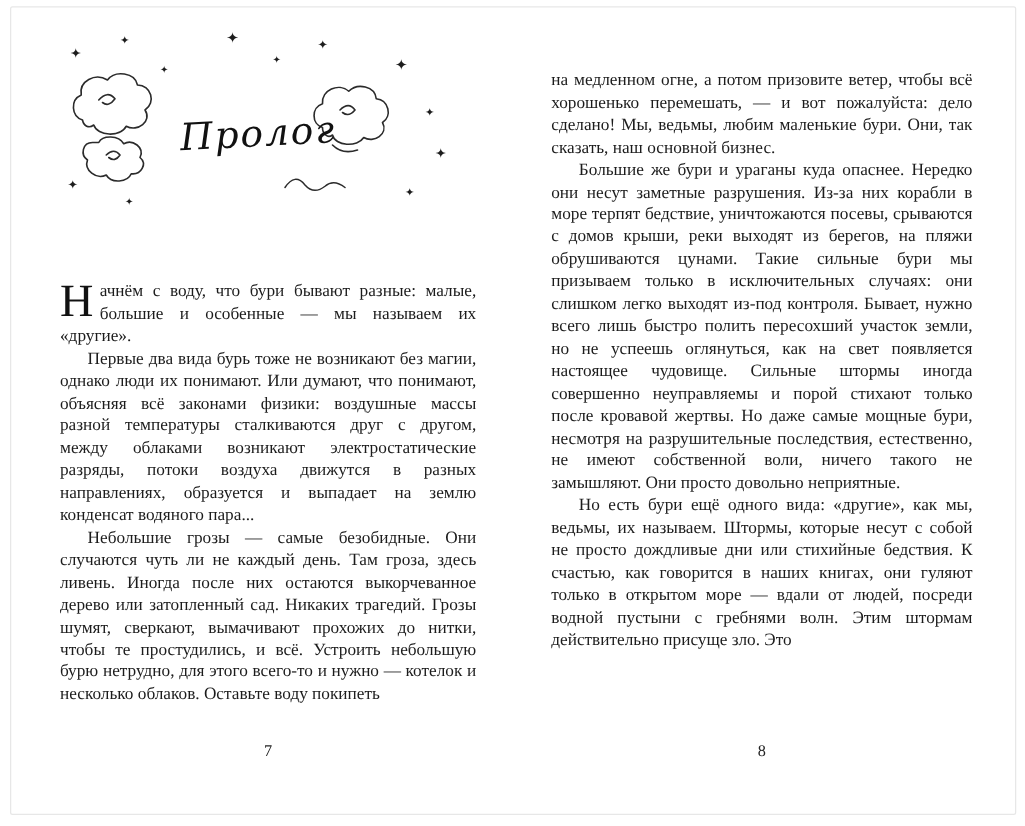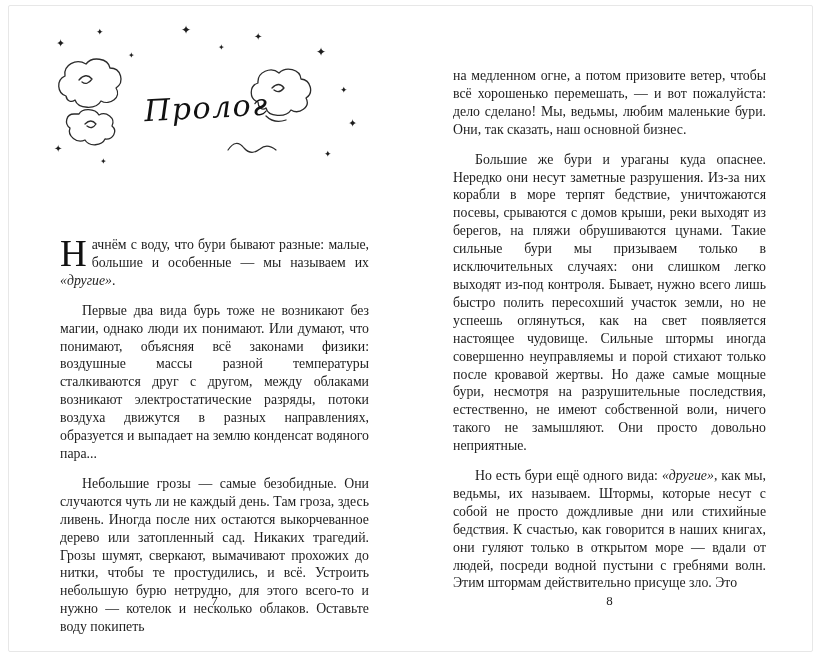--- a/index.html
+++ b/index.html
@@ -41,28 +41,28 @@
   .s9{left:300px;top:118px;font-size:11px;}
   .s10{left:276px;top:150px;font-size:9px;}
   .s11{left:6px;top:144px;font-size:10px;}
   .s12{left:52px;top:158px;font-size:8px;}
 
   
   .text{
     font-size:13.8px;line-height:17.9px;text-align:justify;
     hyphens:auto;-webkit-hyphens:auto;
   }
-  .text p{margin:12px;}
+  .text p{margin:0;}
   .text p.indent{text-indent:1.6em;}
   .page.right .text{padding-top:55px;}
   .dropcap{
     float:left;font-size:37px;line-height:31px;
     padding:2px 5px 0 0;color:#111;
   }
-  .it{font-style:italic;}
+  .it{}
   .pagenum{
     position:absolute;left:0;right:0;top:593px;
     text-align:center;font-size:13px;color:#222;
   }
 </style>
 </head>
 <body>
 
 <div class="spread">
   <div class="edge"></div>

